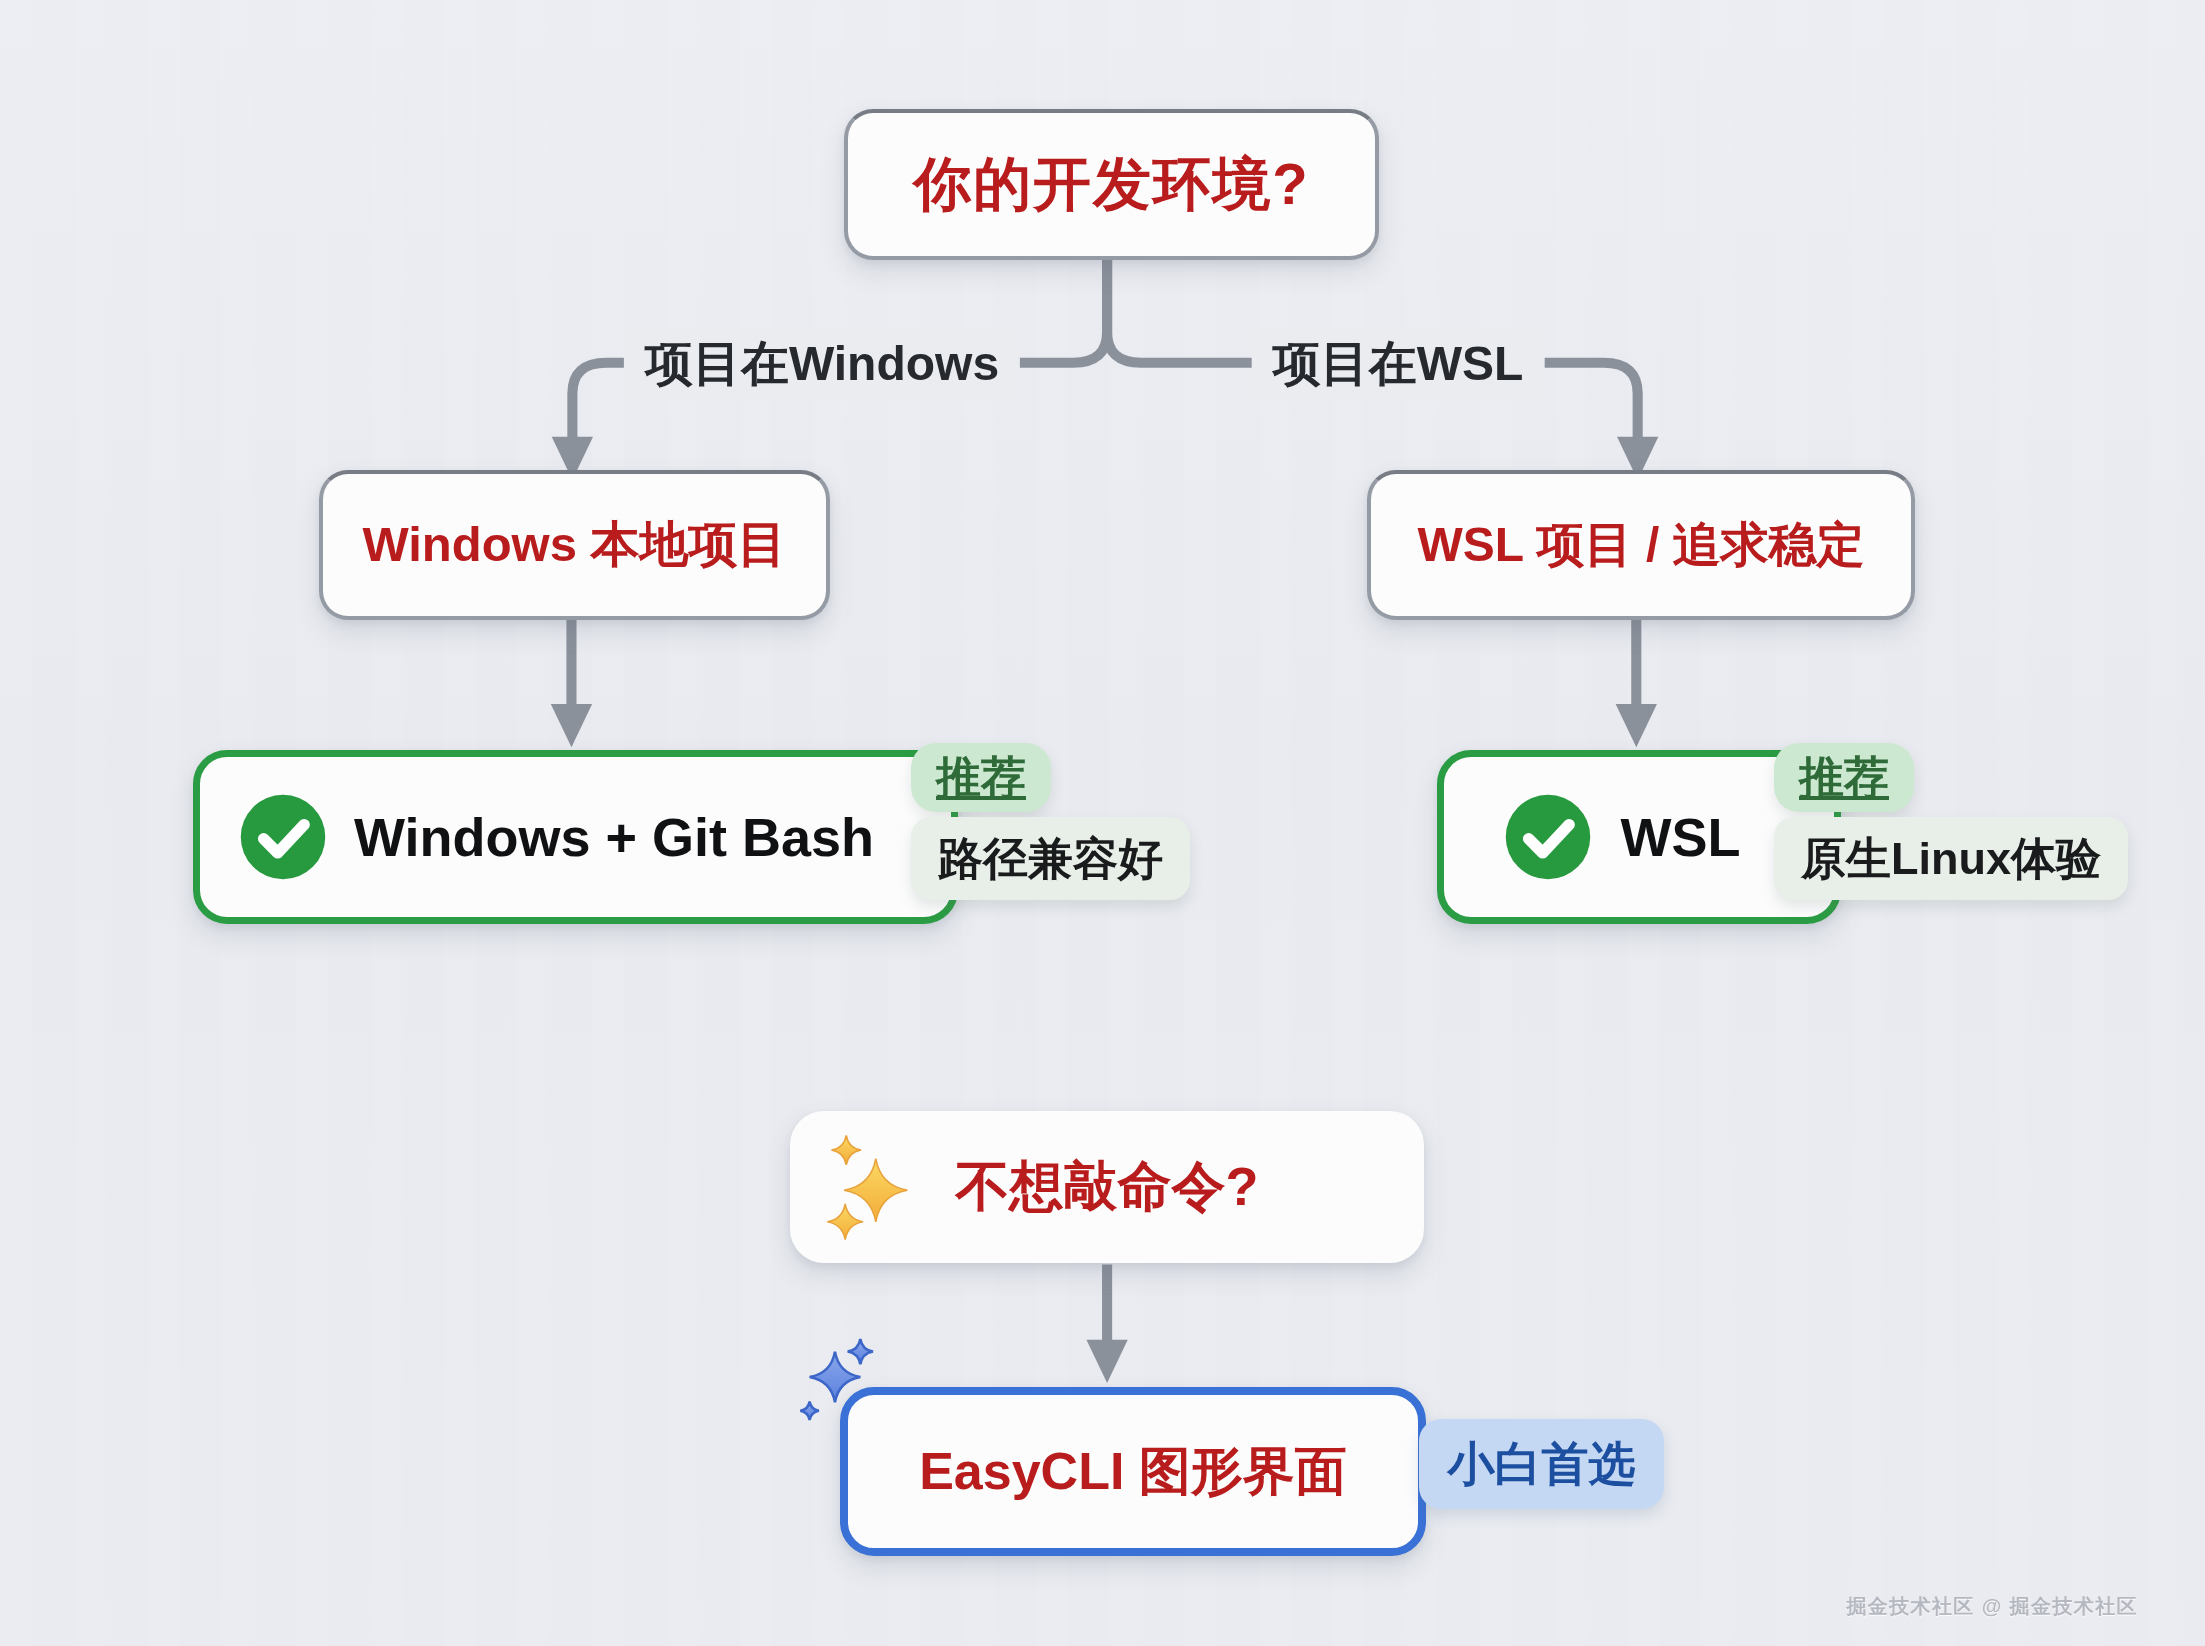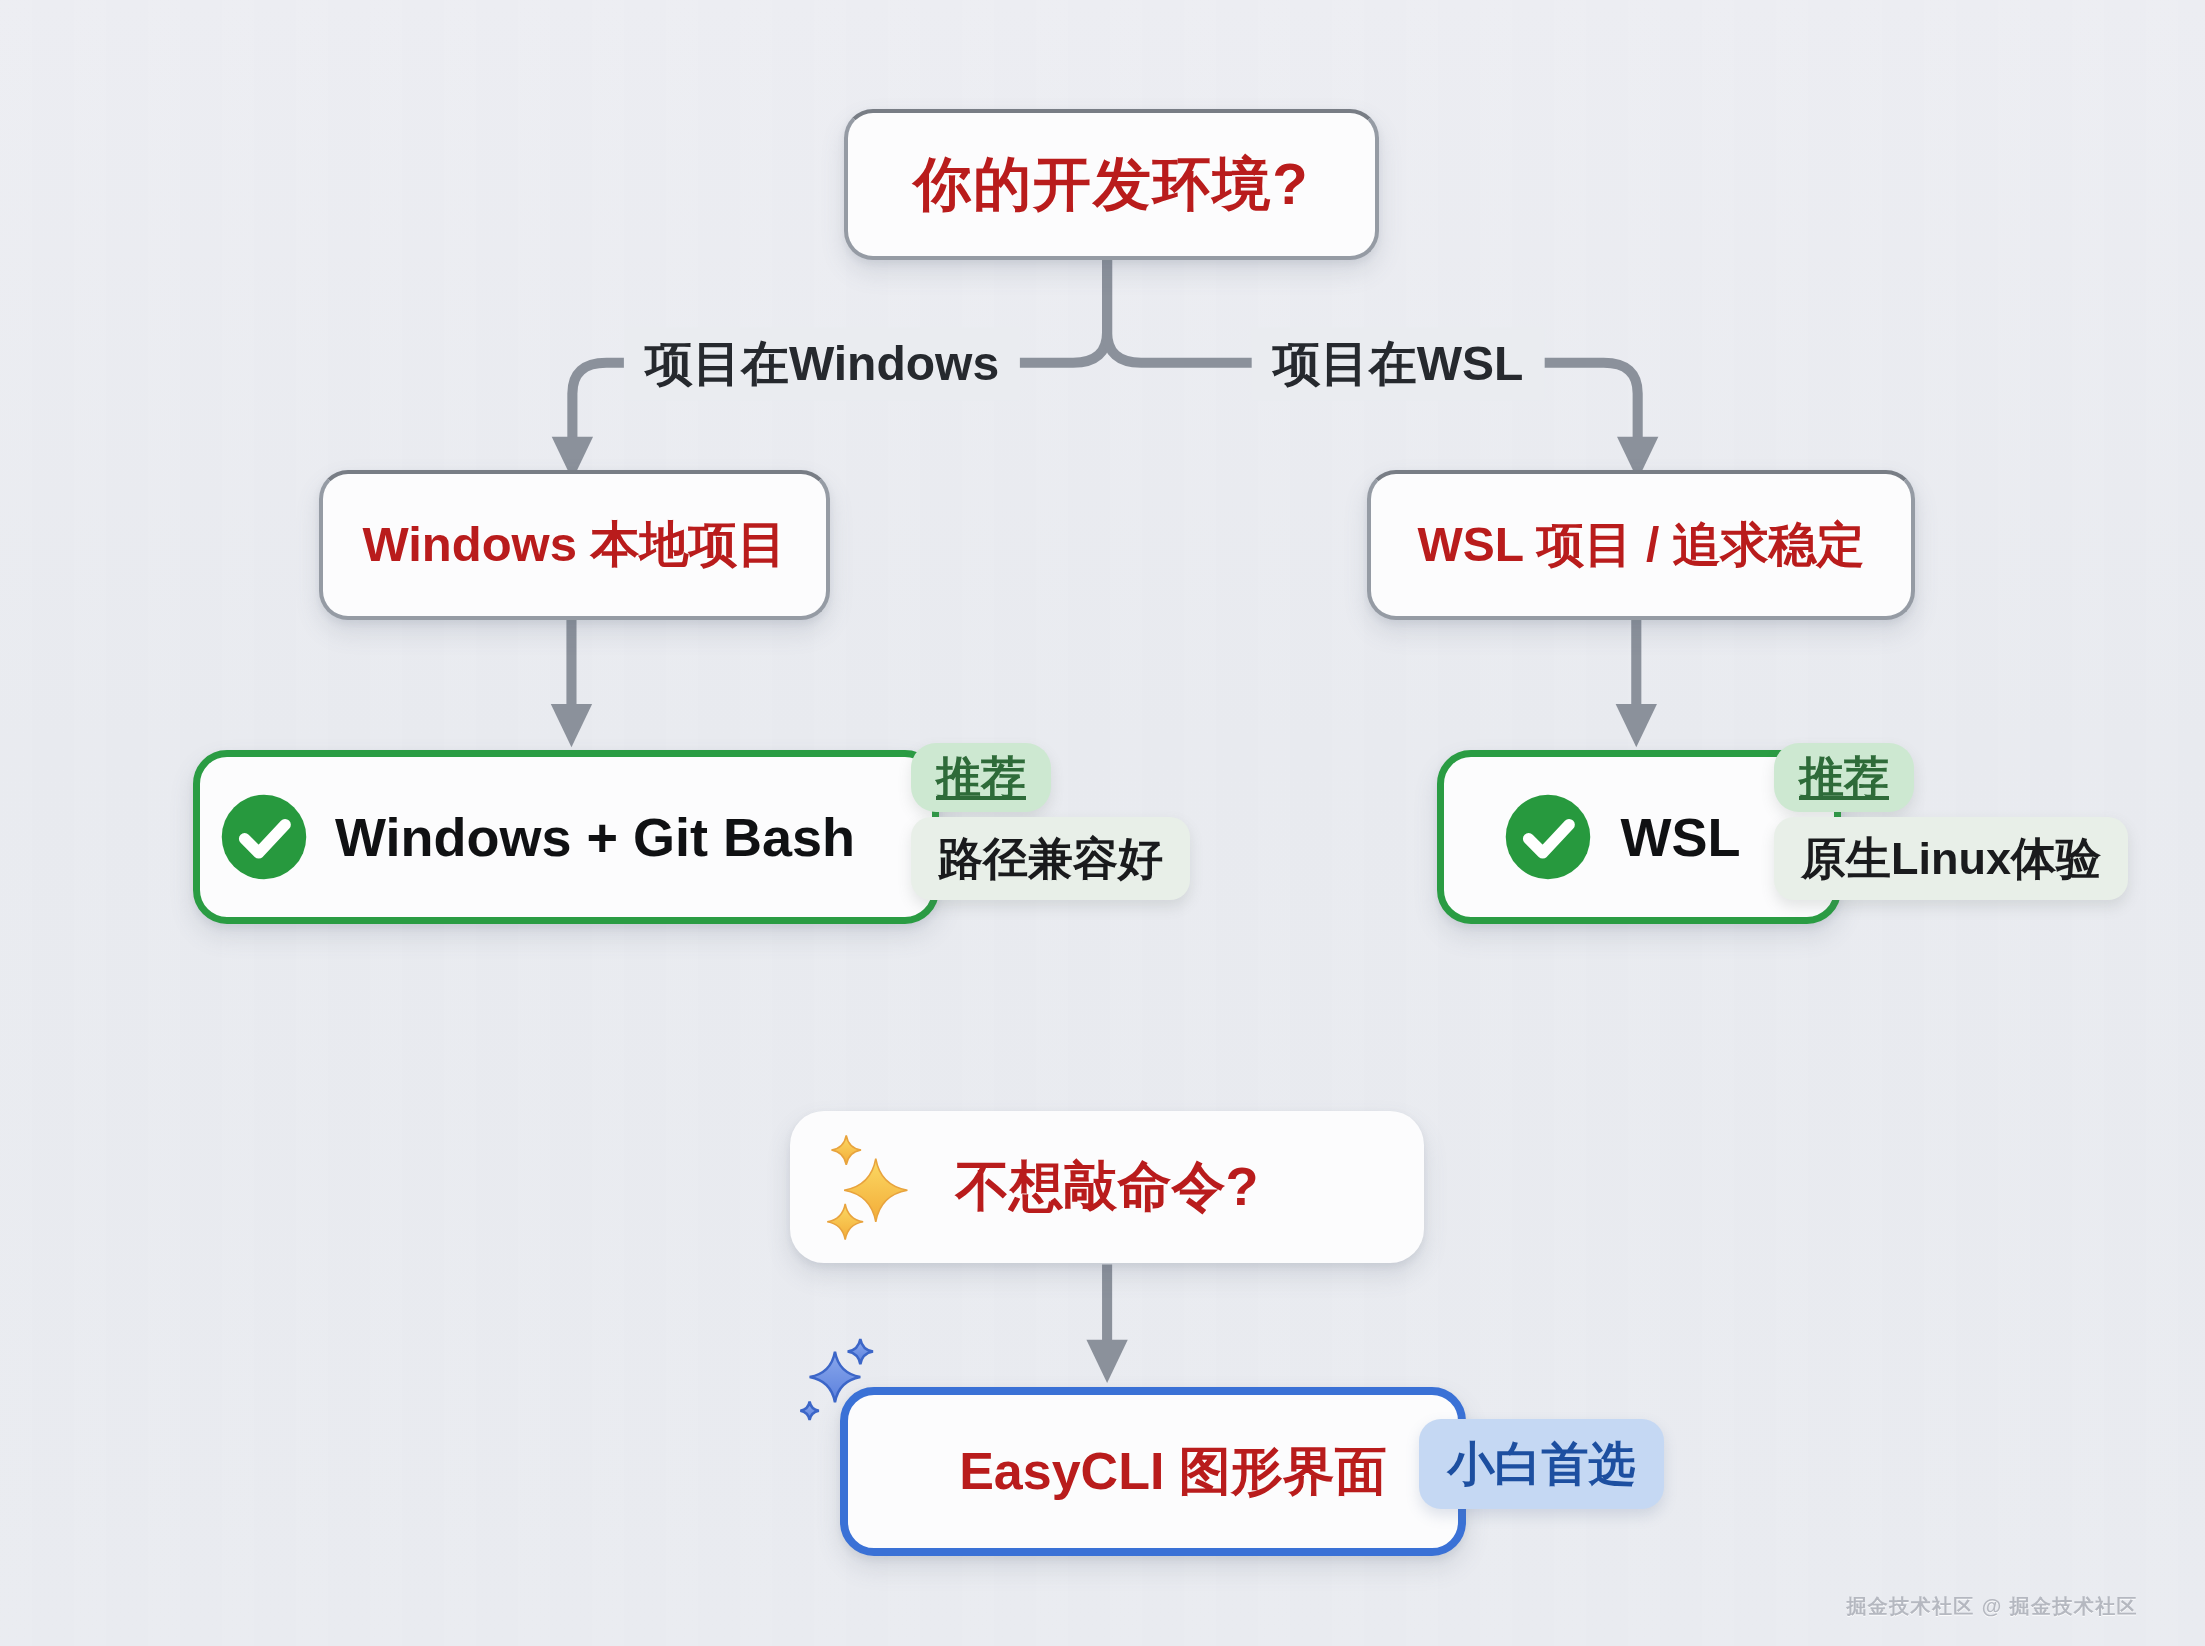--- a/index.html
+++ b/index.html
@@ -33,21 +33,21 @@
     background:#eaecf0;padding:4.6px 21px;
     font-size:48px;font-weight:600;color:#26292e;white-space:nowrap;
   }
   #branch-label-left{left:822px;top:364px;}
   #branch-label-right{left:1398px;top:364px;}
   .result-box{
     border-radius:34px;justify-content:flex-start;
     font-size:54px;color:#101113;
   }
   .green-border{border:7.8px solid #2a9c43;}
-  #result-gitbash{left:193px;top:750px;width:712px;height:160px;padding-left:20px;gap:27px;}
+  #result-gitbash{left:193px;top:750px;width:712px;height:160px;padding-left:39px;gap:27px;}
   #result-wsl{left:1437px;top:750px;width:330px;height:160px;padding-left:60px;gap:28.5px;}
   .check-icon{width:88px;height:88px;flex:0 0 auto;}
   .badge{
     position:absolute;z-index:3;display:flex;align-items:center;
     white-space:nowrap;font-weight:700;
     box-shadow:0 6.4px 13.8px rgba(100,115,105,.16);
   }
   .badge-rec{height:69px;padding:0 25px;border-radius:25px;background:#cde8d1;color:#2e6b39;font-size:45px;text-decoration:underline;}
   #badge-rec-left{left:911px;top:743px;}
   #badge-rec-right{left:1774px;top:743px;}
@@ -55,21 +55,21 @@
   #badge-note-left{left:911px;top:817px;}
   #badge-note-right{left:1774px;top:817px;}
   #question-box{
     left:790px;top:1111px;width:634px;height:152px;
     border-radius:34px;font-size:54px;
   }
   .gold-sparkles{position:absolute;left:27px;top:18.4px;width:107px;height:116px;}
   #result-easycli{
     left:840px;top:1387px;width:570px;height:153px;
     border:8.3px solid #3a71d6;border-radius:34px;
-    justify-content:center;font-size:52px;padding-left:40px;
+    justify-content:center;font-size:52px;
   }
   #badge-easycli{
     left:1371px;top:1419px;height:90px;padding:0 28.5px;border-radius:22px;
     background:#c5d8f3;color:#1d4fa0;font-size:47px;
     box-shadow:0 6.4px 13.8px rgba(90,110,150,.18);
     margin-left:48px;
   }
   #blue-sparkles{position:absolute;left:791px;top:1331px;width:93px;height:97px;z-index:2;}
   #watermark{
     position:absolute;right:67px;bottom:27px;z-index:4;

